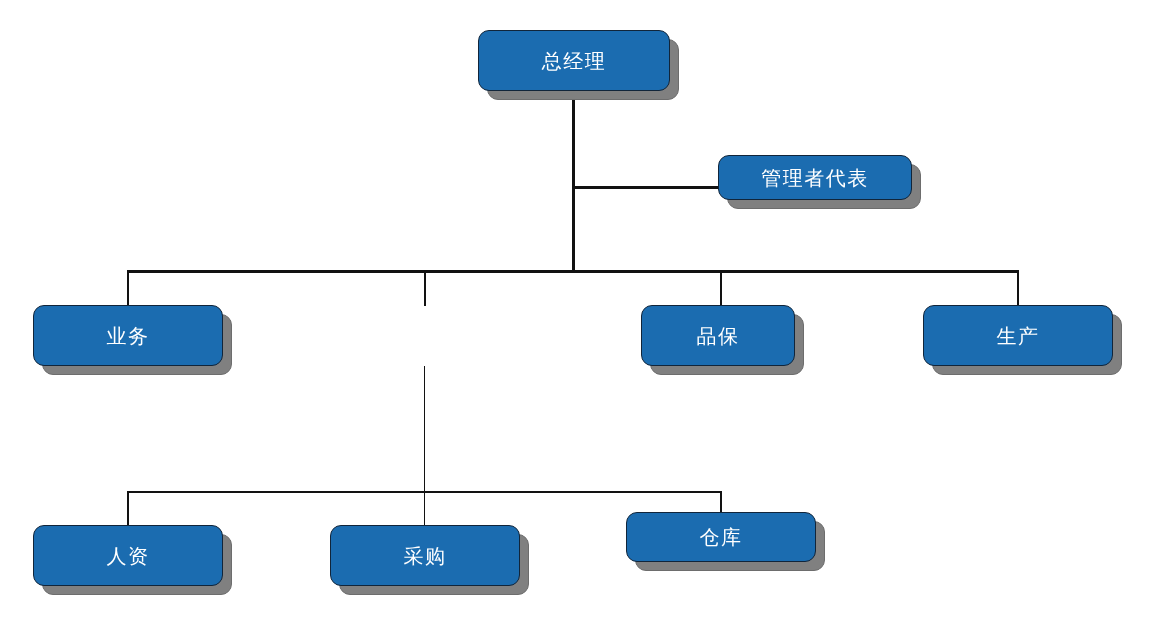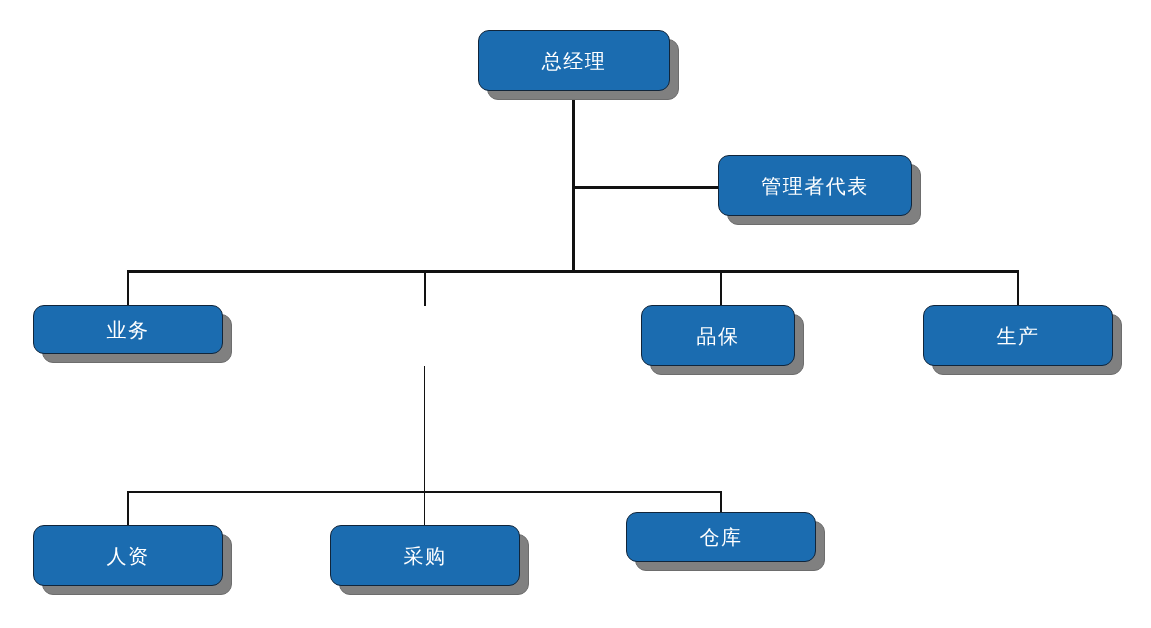--- a/index.html
+++ b/index.html
@@ -103,28 +103,28 @@
     <line class="thin" x1="721" y1="491.5" x2="721" y2="526"></line>
   </svg>
 
   <div class="node" style="left:478px; top:30px; width:192px; height:61px;">
     <div class="shadow"></div>
     <div class="face">
       <span class="label">总经理</span>
     </div>
   </div>
 
-  <div class="node" style="left:718px; top:155px; width:194px; height:61px;padding-left:16px;">
+  <div class="node" style="left:718px; top:155px; width:194px; height:45px;padding-left:16px;">
     <div class="shadow"></div>
     <div class="face">
       <span class="label">管理者代表</span>
     </div>
   </div>
 
-  <div class="node" style="left:33px; top:305px; width:190px; height:49px;padding-left:40px;">
+  <div class="node" style="left:33px; top:305px; width:190px; height:61px;padding-left:40px;">
     <div class="shadow"></div>
     <div class="face">
       <span class="label">业务</span>
     </div>
   </div>
 
 
   <div class="node" style="left:641px; top:305px; width:154px; height:61px;">
     <div class="shadow"></div>
     <div class="face">

